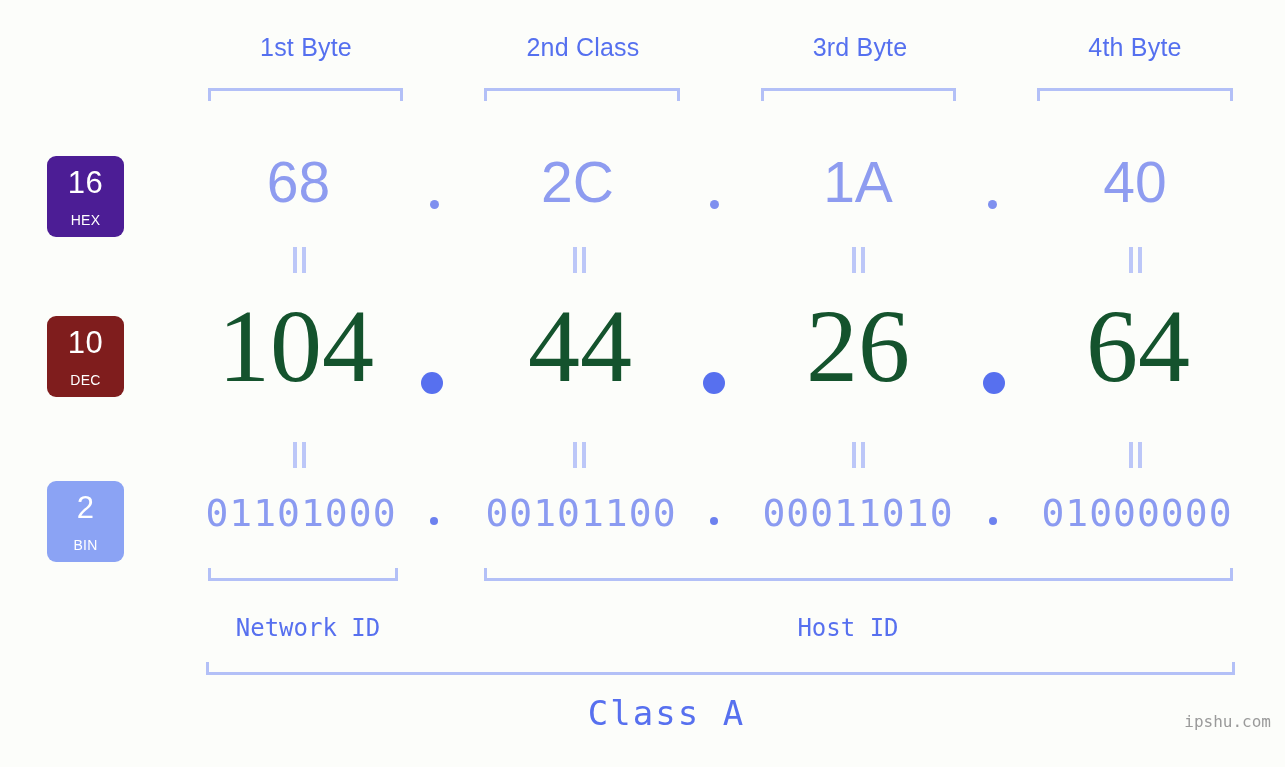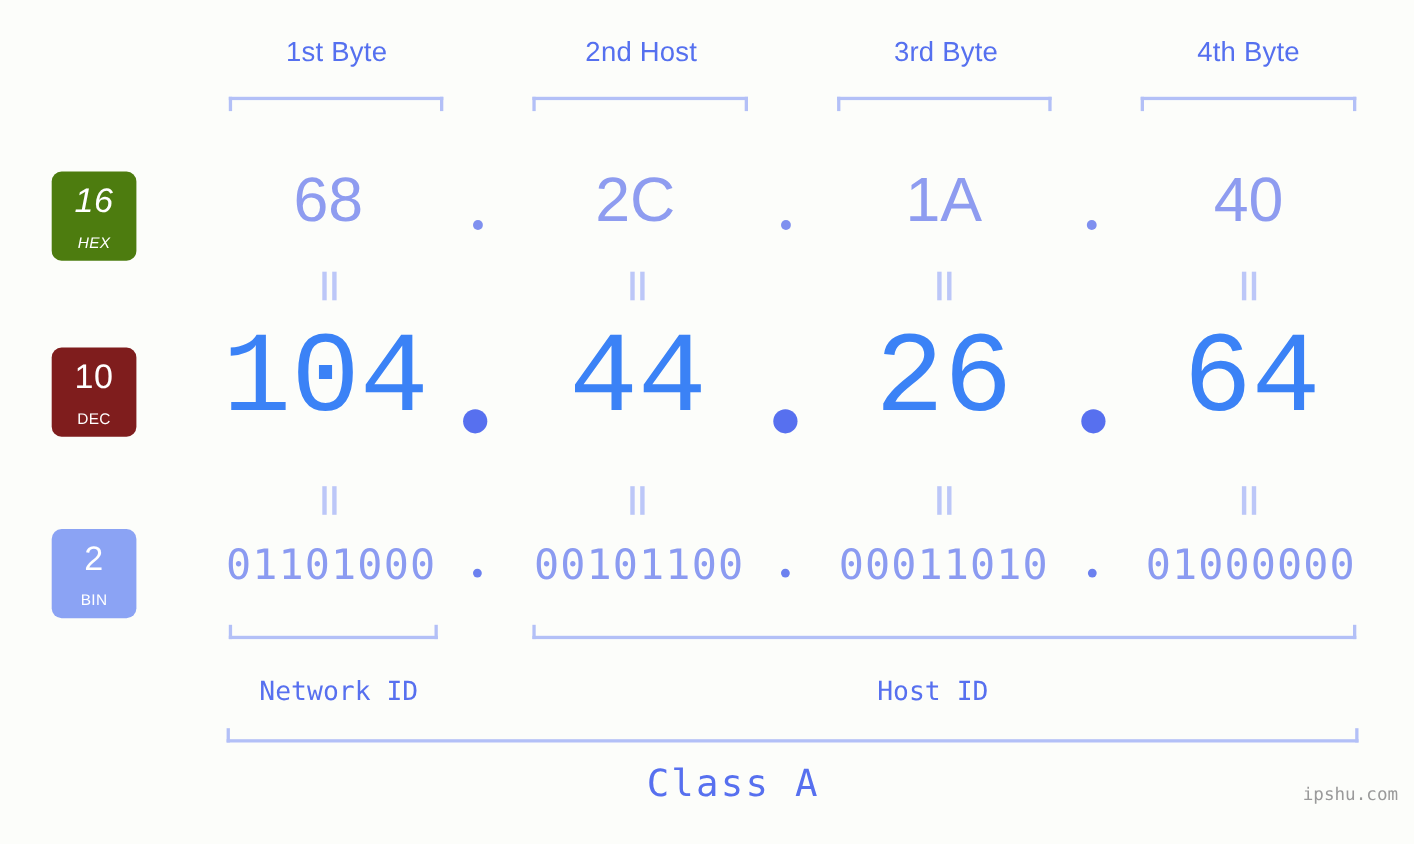--- a/index.html
+++ b/index.html
@@ -64,43 +64,43 @@
     font-size:31px;
     font-weight:400;
     letter-spacing:0.5px;
   }
   .badge .nm {
     font-size:14px;
     font-weight:400;
     margin-top:15px;
     letter-spacing:0.3px;
   }
-  #badge-hex { top:156px; height:81px; background:#4d7c0f;font-style:italic; }
+  #badge-hex { top:156px; height:81px; background:#4c1d95; }
   #badge-dec { top:316px; height:81px; background:#7f1d1d; }
   #badge-bin { top:481px; height:81px; background:#8ba3f4; }
 
   
   .val {
     position:absolute;
     text-align:center;
     white-space:nowrap;
   }
   .hex-val {
     top:154px;
     font-size:57px;
     color:#8e9cf0;
     font-family:"Liberation Sans", sans-serif;
     font-weight:400;
     line-height:1;
   }
   .dec-val {
     top:294px;
     font-size:104px;
-    color:#3b82f6;
-    font-family:Liberation Mono, monospace;
+    color:#14532d;
+    font-family:Liberation Serif, serif;
     font-weight:400;
     line-height:1;
   }
   .bin-val {
     top:494px;
     font-size:38px;
     color:#8b9bf1;
     font-family:"DejaVu Sans Mono", monospace;
     font-weight:400;
     line-height:1;
@@ -165,21 +165,21 @@
     color:#9a9a9a;
     font-family:"DejaVu Sans Mono", monospace;
   }
 </style>
 </head>
 <body>
 
 <div id="stage">
 
   <div class="byte-label" style="left:206px; width:200px;">1st Byte</div>
-  <div class="byte-label" style="left:483px; width:200px;">2nd Host</div>
+  <div class="byte-label" style="left:483px; width:200px;">2nd Class</div>
   <div class="byte-label" style="left:760px; width:200px;">3rd Byte</div>
   <div class="byte-label" style="left:1035px; width:200px;">4th Byte</div>
 
   <div class="bracket-top" style="left:208px; width:195px;"></div>
   <div class="bracket-top" style="left:484px; width:196px;"></div>
   <div class="bracket-top" style="left:761px; width:195px;"></div>
   <div class="bracket-top" style="left:1037px; width:196px;"></div>
 
   <div class="badge" id="badge-hex">
     <span class="num">16</span>

